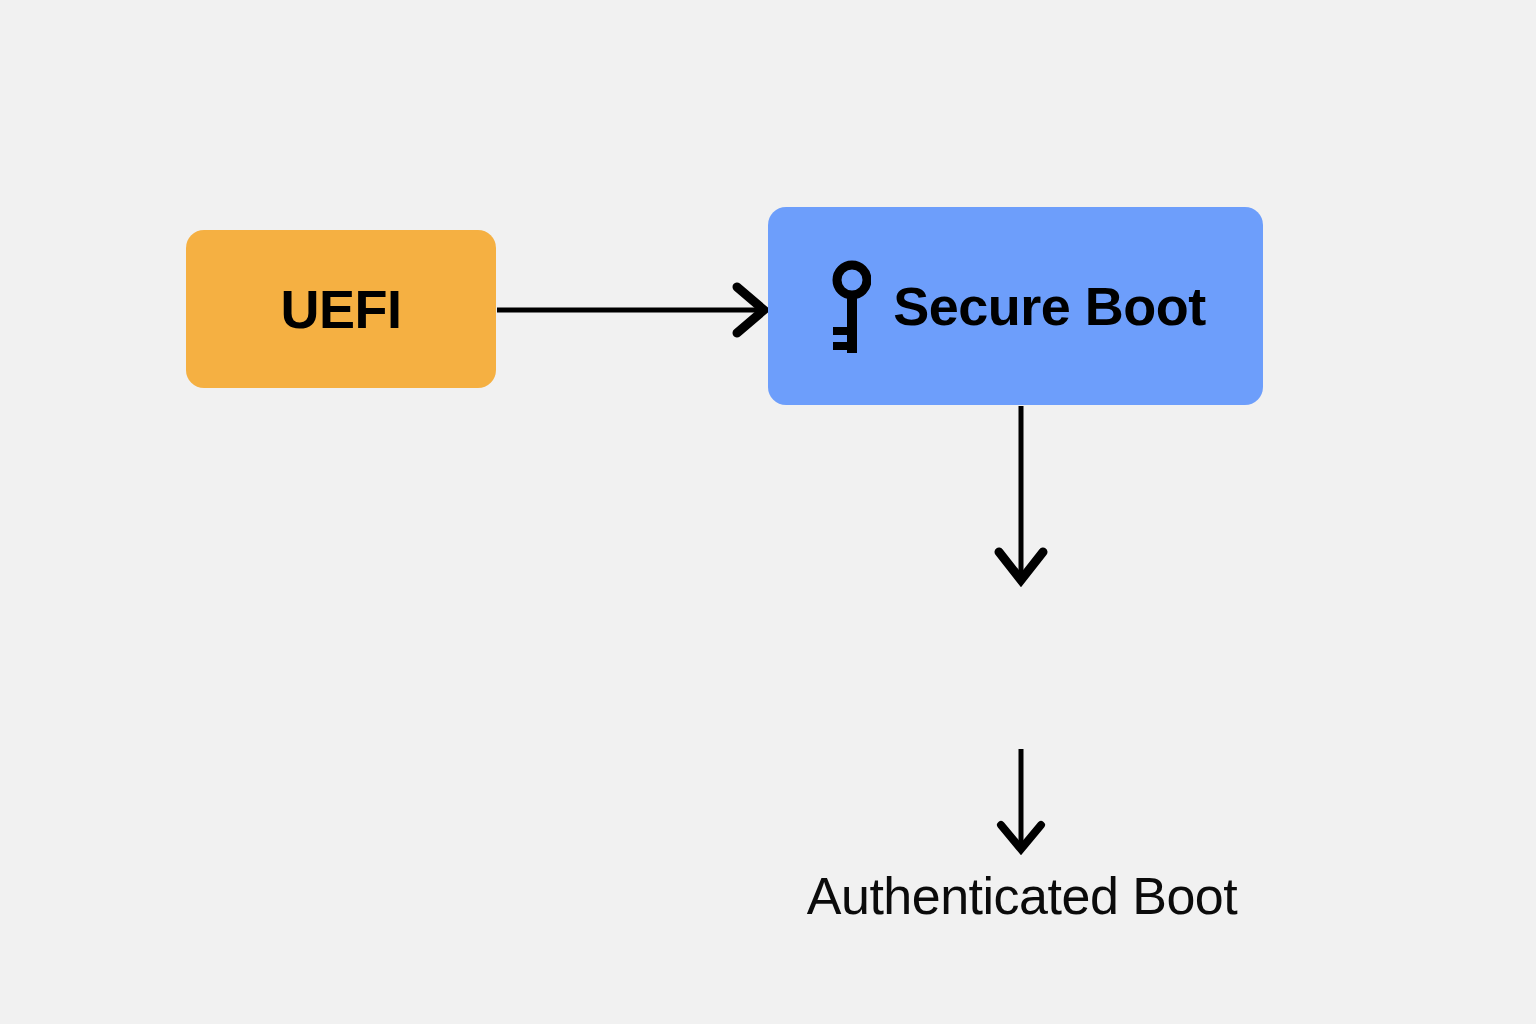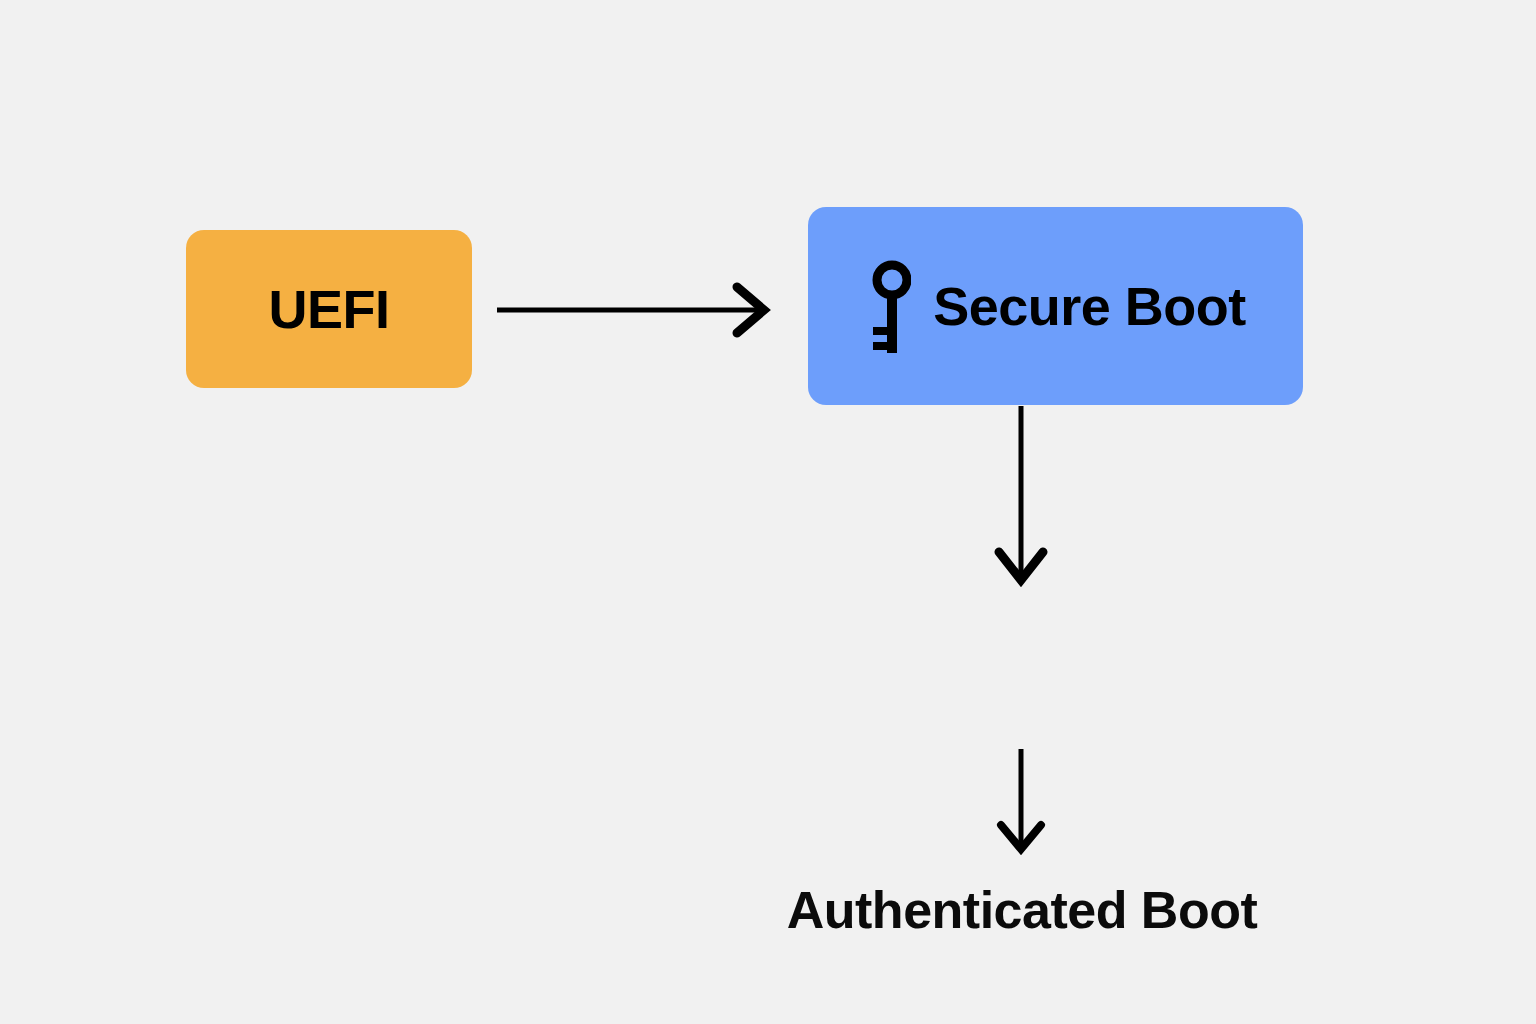--- a/index.html
+++ b/index.html
@@ -38,28 +38,28 @@
     color: #000000;
     font-weight: bold;
     letter-spacing: -0.5px;
     line-height: 1;
     -webkit-font-smoothing: antialiased;
   }
   
   #node-uefi {
     left: 186px;
     top: 230px;
-    width: 286px;
+    width: 310px;
     height: 158px;
     background: #f5b042;
     font-size: 54px;
   }
   
   #node-secure-boot {
-    left: 808px;
+    left: 768px;
     top: 207px;
     width: 495px;
     height: 198px;
     background: #6d9efb;
     font-size: 54px;
   }
   .sb-inner {
     display: flex;
     align-items: center;
     justify-content: center;
@@ -82,25 +82,25 @@
     font-size: 54px;
   }
   
   #node-authenticated-boot {
     position: absolute;
     left: 722px;
     top: 870px;
     width: 600px;
     height: 66px;
     display: flex;
-    align-items: flex-end;
+    align-items: flex-start;
     justify-content: center;
     color: #0b0b0b;
     font-size: 52px;
-    font-weight: bold;
+    font-weight: normal;
     letter-spacing: -0.5px;
     line-height: 1;
     white-space: nowrap;
   }
 </style>
 </head>
 <body>
 
 <div id="canvas">
 

